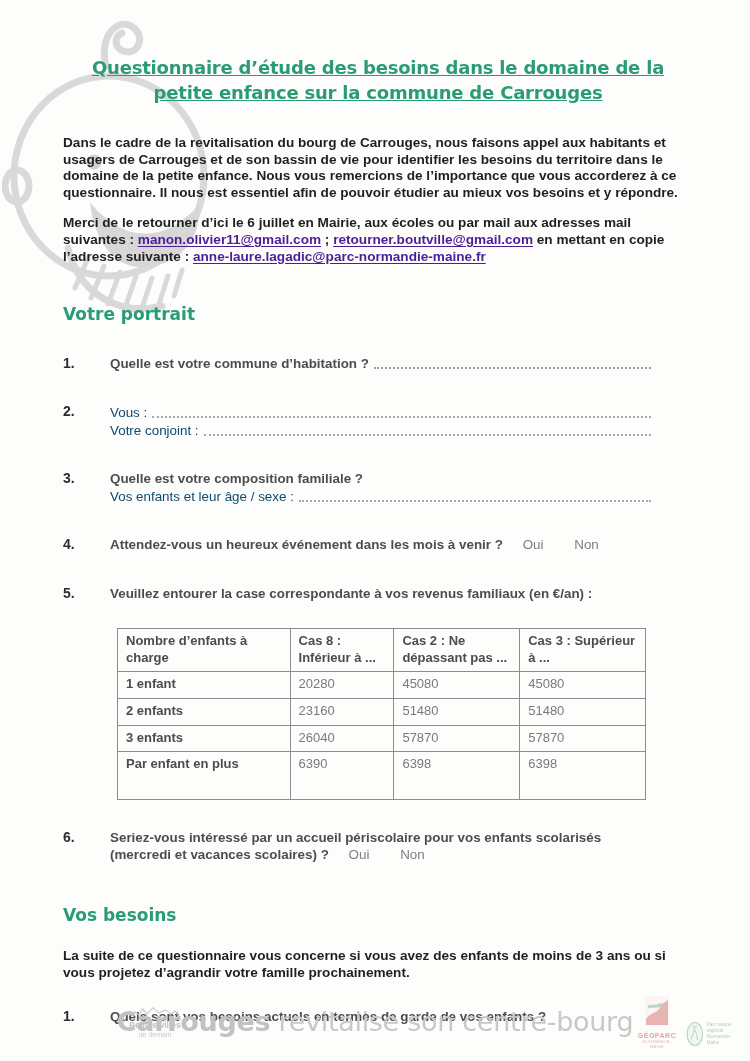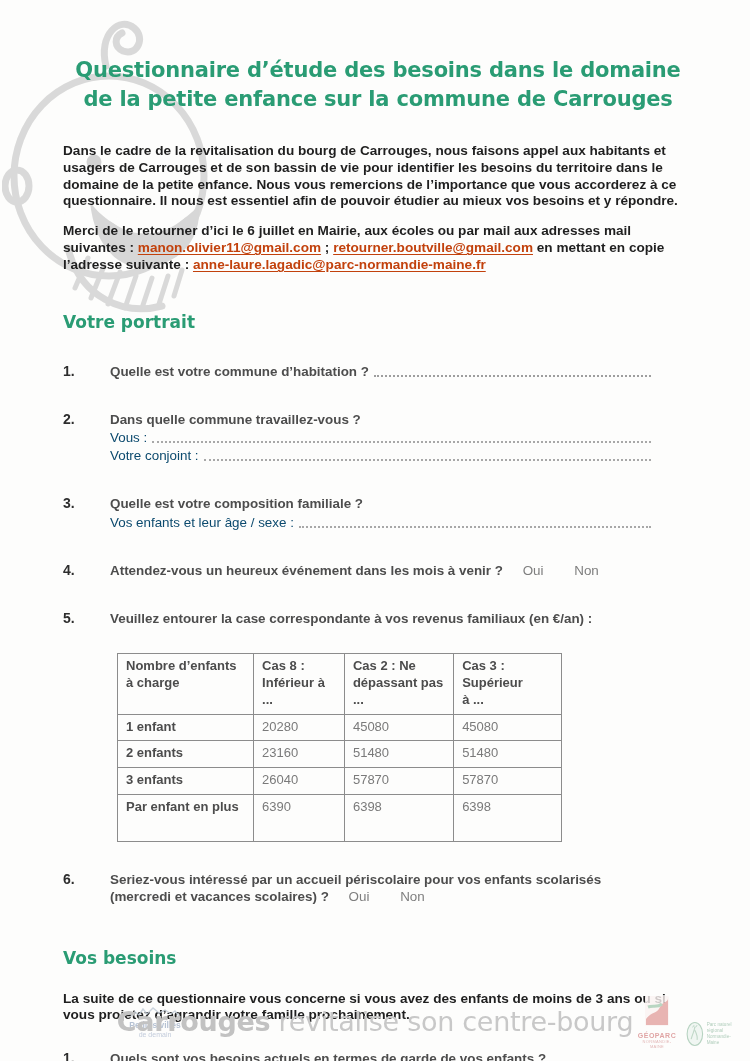--- a/index.html
+++ b/index.html
@@ -9,30 +9,30 @@
     background:#fdfdfc; overflow:hidden;
     font-family:"Liberation Sans", sans-serif;
   }
   
   .doodle { position:absolute; left:2px; top:6px; opacity:.5; }
   
   .content { position:absolute; left:63px; right:57px; top:0; }
   .title {
     margin:56px 6px 0;
     font-family:"DejaVu Sans", sans-serif;
-    font-weight:bold; font-size:21px; line-height:1.38;
-    color:#2a9c74; text-align:center; letter-spacing:-0.2px;
+    font-weight:bold; font-size:18px; line-height:1.38;
+    color:#2a9c74; text-align:center; letter-spacing:-0.2px;text-decoration:underline;
   }
   .lead {
     margin-top:29px; font-weight:bold; font-size:13.6px;
     line-height:1.24; color:#1f1f1f;
   }
   .lead2 { margin-top:13px; }
   .email {
-    text-decoration:underline; color:#c2410c; cursor:pointer;
+    text-decoration:underline; color:#4c1d95; cursor:pointer;
     text-underline-offset:2px;
   }
   .section {
     margin-top:38px; font-family:"DejaVu Sans", sans-serif;
     font-weight:bold; font-size:17px; color:#2a9c74;
   }
   
   .q { display:flex; margin-top:31px; }
   .qnum { width:47px; flex:none; font-weight:bold; font-size:14px; color:#2d2d2d; }
   .qbody {
@@ -41,21 +41,21 @@
   }
   .qline { display:flex;justify-content:space-between; }
   .qtext { flex:none; }
   .dots { flex:1; border-bottom:2px dotted #9e9e9e; margin:0 2px 3px 5px; }
   .sub { display:flex; font-weight:normal; color:#0c4a6e; margin-top:1px; }
   .sub .dots { border-bottom-color:#a8a8a8; }
   .opt { font-weight:normal; color:#7e7e7e; }
   .opt-first { margin-left:16px; }
   .opt-next { margin-left:27px; }
   
-  .income { border-collapse:collapse; margin:26px 0 0 7px; width:445px; }
+  .income { border-collapse:collapse; margin:26px 0 0 7px; width:529px; }
   .income th, .income td {
     border:1px solid #8c8c8c; padding:4px 8px 5px;
     font-size:13px; text-align:left; vertical-align:top;
   }
   .income th { color:#4c4c4c; font-weight:bold; white-space:pre-line; line-height:1.3; }
   .income td { color:#7a7a7a; font-weight:normal; }
   .income td.rowlabel { color:#4c4c4c; font-weight:bold; }
   .income col.c1{width:173px}.income col.c2{width:104px}.income col.c3{width:126px}.income col.c4{width:126px}
   .income tr.row-tall td { padding-bottom:26px; }
   
@@ -123,21 +123,20 @@
         <div class="qline">
           <span class="qtext">Quelle est votre commune d’habitation ?</span>
           <span class="dots"></span>
         </div>
       </div>
     </div>
 
     <div class="q">
       <div class="qnum">2.</div>
       <div class="qbody">
-        <div>Dans quelle commune travaillez-vous ?</div>
         <div class="sub">
           <span>Vous :</span>
           <span class="dots"></span>
         </div>
         <div class="sub">
           <span>Votre conjoint :</span>
           <span class="dots"></span>
         </div>
       </div>
     </div>

